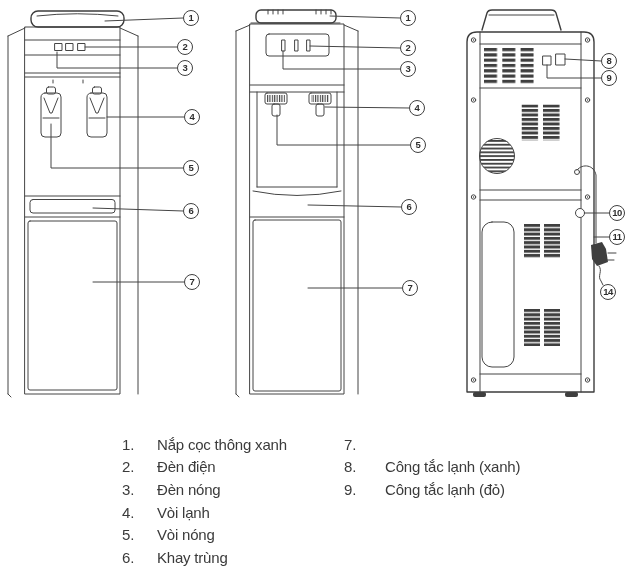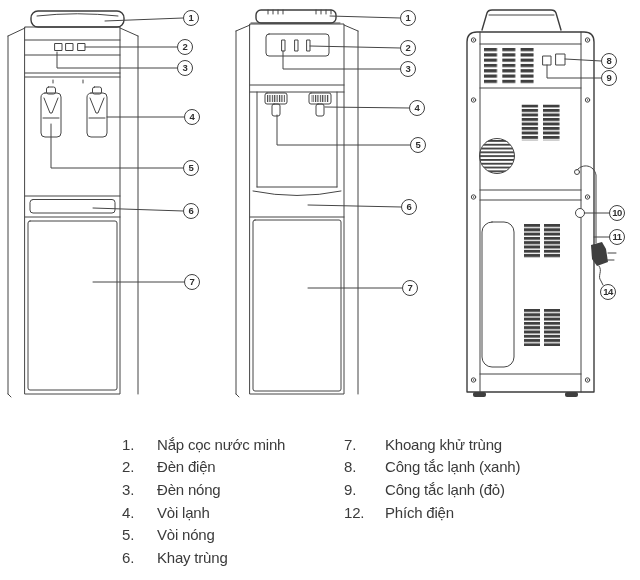--- a/index.html
+++ b/index.html
@@ -234,21 +234,21 @@
   <div class="callout" style="left:601px;top:53px">8</div>
   <div class="callout" style="left:601px;top:70px">9</div>
   <div class="callout" style="left:609px;top:205px">10</div>
   <div class="callout" style="left:609px;top:229px">11</div>
   <div class="callout" style="left:600px;top:284px">14</div>
 
   <div class="legend">
     <div class="leg-col left">
       <div class="leg-row">
         <span class="leg-num">1.</span>
-        <span class="leg-lab">Nắp cọc nước minh</span>
+        <span class="leg-lab">Nắp cọc thông xanh</span>
       </div>
       <div class="leg-row">
         <span class="leg-num">2.</span>
         <span class="leg-lab">Đèn điện</span>
       </div>
       <div class="leg-row">
         <span class="leg-num">3.</span>
         <span class="leg-lab">Đèn nóng</span>
       </div>
       <div class="leg-row">
@@ -260,30 +260,25 @@
         <span class="leg-lab">Vòi nóng</span>
       </div>
       <div class="leg-row">
         <span class="leg-num">6.</span>
         <span class="leg-lab">Khay trùng</span>
       </div>
     </div>
     <div class="leg-col right">
       <div class="leg-row">
         <span class="leg-num">7.</span>
-        <span class="leg-lab">Khoang khử trùng</span>
       </div>
       <div class="leg-row">
         <span class="leg-num">8.</span>
         <span class="leg-lab">Công tắc lạnh (xanh)</span>
       </div>
       <div class="leg-row">
         <span class="leg-num">9.</span>
         <span class="leg-lab">Công tắc lạnh (đỏ)</span>
       </div>
-      <div class="leg-row">
-        <span class="leg-num">12.</span>
-        <span class="leg-lab">Phích điện</span>
-      </div>
     </div>
   </div>
 
 </div>
 
 </body></html>

